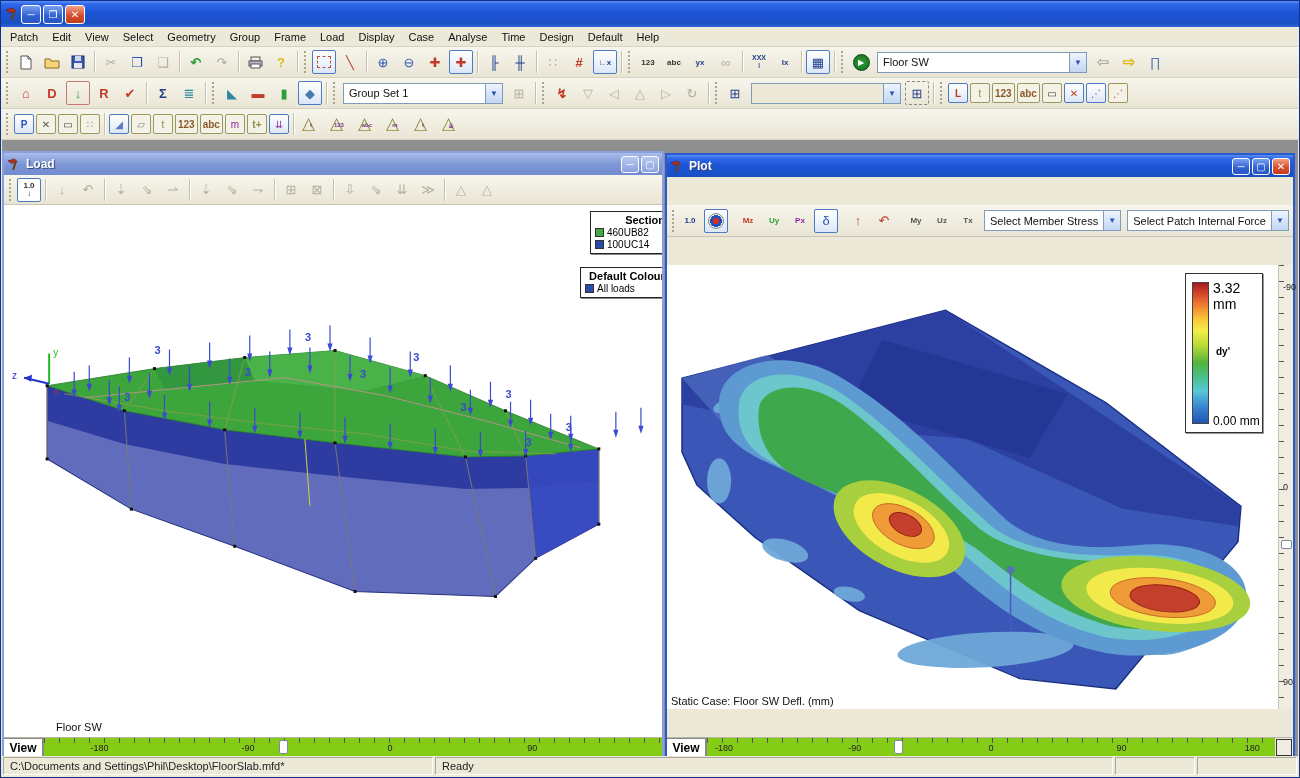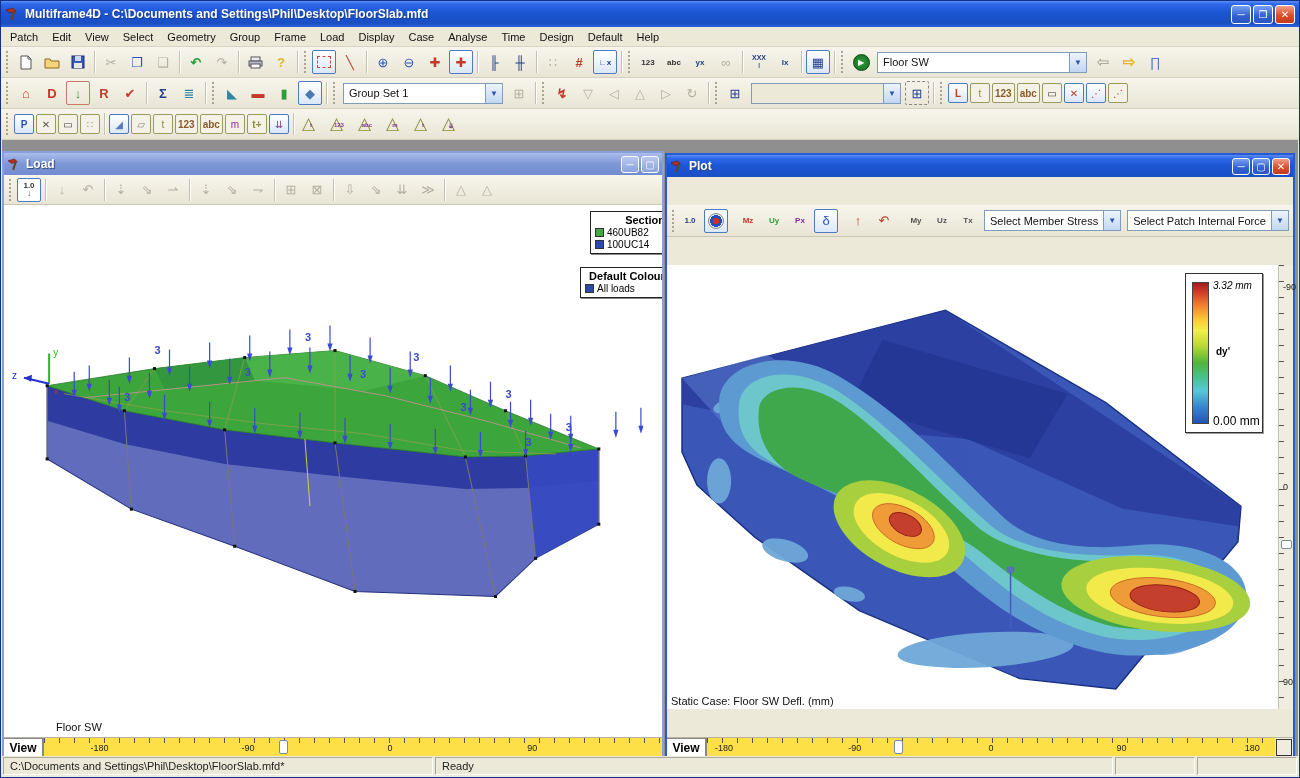--- a/index.html
+++ b/index.html
@@ -53,21 +53,21 @@
   .child{position:absolute;display:flex;flex-direction:column;}
   .child .ctitle{height:22px;display:flex;align-items:center;padding:0 3px;flex:0 0 22px;}
   .child .ctitle .txt{color:#fff;font-weight:bold;font-size:12px;flex:1;margin-left:4px;text-shadow:1px 1px 1px #33457a;}
   .child .capbtn{width:18px;height:17px;}
   .ctoolbar{display:flex;align-items:center;background:linear-gradient(#f7f5ec,#e9e5d5);
     border-bottom:1px solid #cac6b6;padding:0 2px;position:relative;overflow:hidden;flex:0 0 30px;}
   .canvas{background:#fff;position:relative;overflow:hidden;flex:1;}
   .bottombar{flex:0 0 20px;display:flex;align-items:stretch;background:#f0ede0;border-top:1px solid #b8b4a4;}
   .viewtab{width:40px;background:#fff;border-right:2px solid #888;border-top:1px solid #888;
     font-size:12px;font-weight:bold;display:flex;align-items:center;justify-content:center;}
-  .ruler{flex:1;position:relative;background:#fde047;}
+  .ruler{flex:1;position:relative;background:#84cc16;}
   .ruler .ticks{position:absolute;left:0;right:0;top:0;height:5px;
     background:repeating-linear-gradient(90deg,#555 0 1px,transparent 1px 15px);}
   .ruler .lab{position:absolute;top:5px;font-size:9px;color:#222;transform:translateX(-50%);}
   .ruler .thumb{position:absolute;top:2px;width:9px;height:14px;background:#fff;border:1px solid #7a8aa0;border-radius:2px;}
   .vruler{width:15px;position:relative;background:#f0ede0;border-left:1px solid #c8c4b4;}
   .vruler .ticks{position:absolute;top:0;bottom:0;left:0;width:5px;
     background:repeating-linear-gradient(180deg,#555 0 1px,transparent 1px 16px);}
   .vruler .lab{position:absolute;left:4px;font-size:9px;color:#222;transform:translateY(-50%);}
   .vruler .thumb{position:absolute;left:2px;width:11px;height:9px;background:#fff;border:1px solid #7a8aa0;border-radius:2px;}
   .corner{flex:0 0 16px;border:1px solid #333;background:#f0ede0;margin:1px;}
@@ -75,41 +75,40 @@
   .legend{position:absolute;background:#fff;border:1px solid #222;box-shadow:1px 1px 0 #888;font-size:10px;padding:2px 4px;}
   .legend .lt{font-weight:bold;font-size:11px;text-align:right;white-space:nowrap;}
   .legrow{display:flex;align-items:center;gap:3px;white-space:nowrap;margin:1px 0;}
   .sw{width:9px;height:9px;border:1px solid #333;flex:0 0 9px;}
   .sw.g{background:#44a844;} .sw.b{background:#2a4aa8;}
   .plegend{position:absolute;left:518px;top:8px;width:78px;height:160px;background:#fff;border:1px solid #333;
     box-shadow:1px 1px 0 #999;}
   .pgrad{position:absolute;left:6px;top:8px;width:17px;height:142px;border:1px solid #444;
     background:linear-gradient(180deg,#a01c1c 0%,#d04028 7%,#f08030 16%,#f8c838 26%,#f3ee48 34%,#b8d838 45%,
       #52b43a 57%,#48c08a 67%,#58c8d8 77%,#3888d0 88%,#2254b4 100%);}
-  .plegend .pmax{position:absolute;left:27px;top:6px;font-size:10px;font-style:italic;}
+  .plegend .pmax{position:absolute;left:27px;top:6px;font-size:14px;}
   .plegend .pqty{position:absolute;left:30px;top:72px;font-size:10px;font-weight:bold;}
   .plegend .pmin{position:absolute;left:27px;top:140px;font-size:12px;}
   .caption{position:absolute;font-size:11px;color:#111;}
   
   #statusbar{position:absolute;left:1px;right:1px;bottom:1px;height:20px;background:#ece9d8;display:flex;
     font-size:11px;color:#222;align-items:stretch;gap:2px;padding:1px;}
   .sbp{border:1px solid;border-color:#aca899 #fff #fff #aca899;display:flex;align-items:center;padding:0 6px;}
   svg text{font-family:"Liberation Sans",sans-serif;}
 </style>
 </head>
 <body>
 
 <div id="app">
 
   <div class="titlebar">
     <svg width="16" height="16" viewBox="0 0 16 16">
       <path d="M1 4 L8 2 L11 5 L5 7 Z" fill="#b03020" stroke="#5a1008" stroke-width="0.5"></path>
       <rect x="7" y="5" width="2.2" height="9" fill="#6a4418" transform="rotate(18 8 9)"></rect>
     </svg>
-    <div class="txt">Multiframe4D - C:\Documents and Settings\Phil\Desktop\FloorSlab.mfd</div>
     <div class="capbtns">
       <div class="capbtn">─</div>
       <div class="capbtn">❐</div>
       <div class="capbtn close">✕</div>
     </div>
   </div>
 
   <div class="menubar">
     <span class="mi">Patch</span>
     <span class="mi">Edit</span>

